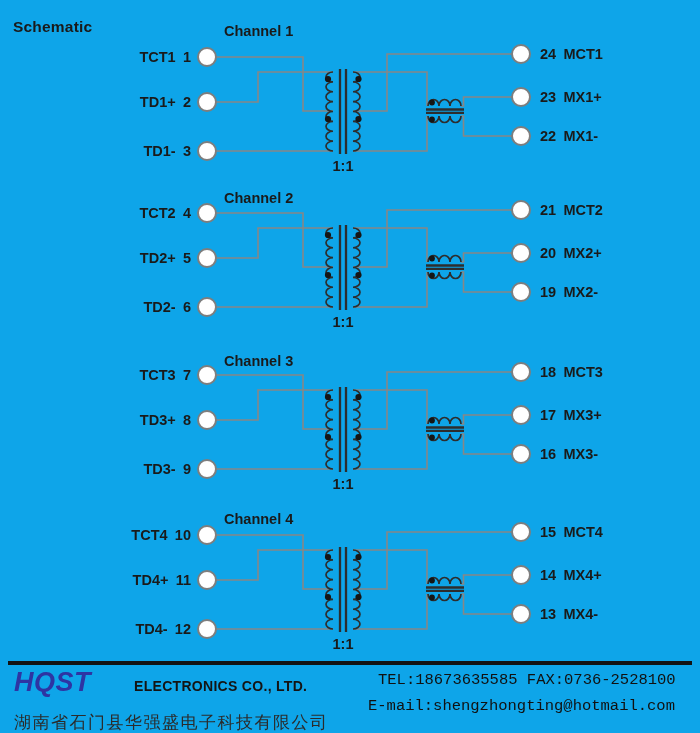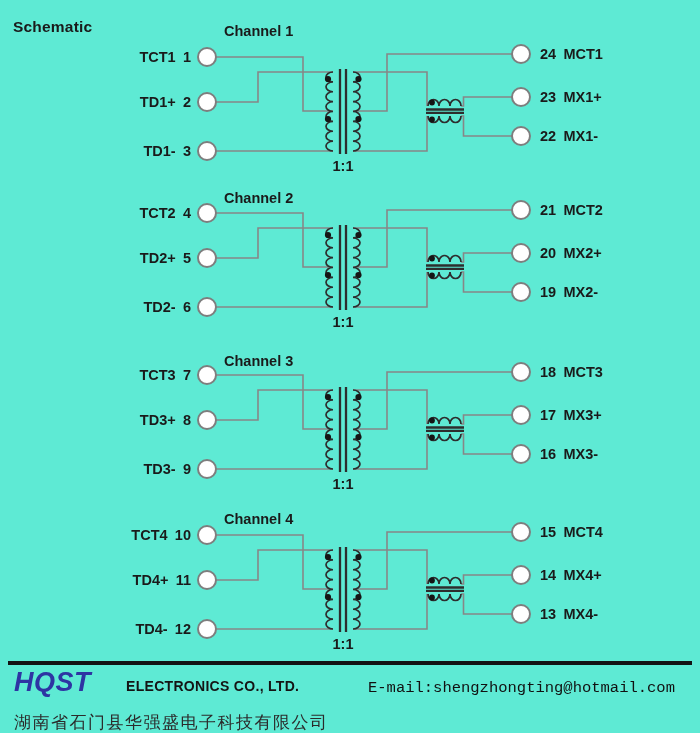--- a/index.html
+++ b/index.html
@@ -1,31 +1,31 @@
 <!DOCTYPE html>
 <html><head>
 <meta charset="utf-8">
 <style>
   html,body{margin:0;padding:0;background:#fff;}
-  .page{position:relative;width:700px;height:733px;background:#5eead4;overflow:hidden;
+  .page{position:relative;width:700px;height:733px;background:#0ea5e9;overflow:hidden;
         font-family:"Liberation Sans",sans-serif;}
   .page-title{position:absolute;left:13px;top:18px;font-size:15.5px;font-weight:bold;
               color:#1a1a1a;letter-spacing:.2px;}
   svg text{font-family:"Liberation Sans",sans-serif;}
   .slabel{font-size:14.5px;font-weight:bold;fill:#1a1a1a;}
   .ctitle{font-size:14.5px;font-weight:bold;fill:#1a1a1a;}
   .wire{fill:none;stroke:#878787;stroke-width:1.6;}
   .comp{fill:none;stroke:#2d2d2d;stroke-width:1.7;}
   .core{fill:none;stroke:#2d2d2d;stroke-width:2.3;}
   .pinc{fill:#ffffff;stroke:#7e7e7e;stroke-width:2;}
   .dot{fill:#151515;stroke:none;}
   
   .footer-rule{position:absolute;left:8px;top:661px;width:684px;height:4px;background:#131313;}
   .footer-left{position:absolute;left:14px;top:667px;}
-  .brand-line{display:flex;align-items:baseline;gap:9px;white-space:nowrap;}
+  .brand-line{display:flex;align-items:baseline;gap:17px;white-space:nowrap;}
   .logo{font-size:27px;font-weight:bold;font-style:italic;color:#2e34a3;letter-spacing:.5px;}
   .company-en{font-size:14px;font-weight:bold;color:#141414;letter-spacing:.3px;padding-left:26px;}
   .company-cn{margin-top:13px;font-family:"DejaVu Serif","Liberation Serif",serif;
               font-size:17px;color:#2b2b2b;letter-spacing:1.5px;}
   .footer-right{position:absolute;left:368px;top:671px;
                 font-family:"Liberation Mono",monospace;font-size:15.5px;color:#111;}
   .tel{padding-left:10px;}
   .email{margin-top:8px;}
 </style>
 </head>
@@ -193,15 +193,16 @@
 
   <div class="footer-left">
     <div class="brand-line">
       <span class="logo">HQST</span>
       <span class="company-en">ELECTRONICS CO., LTD.</span>
     </div>
     <div class="company-cn">湖南省石门县华强盛电子科技有限公司</div>
   </div>
 
   <div class="footer-right">
+    <div class="tel">TEL:18673635585 FAX:0736-2528100</div>
     <div class="email">E-mail:shengzhongting@hotmail.com</div>
   </div>
 </div>
 
 </body></html>

